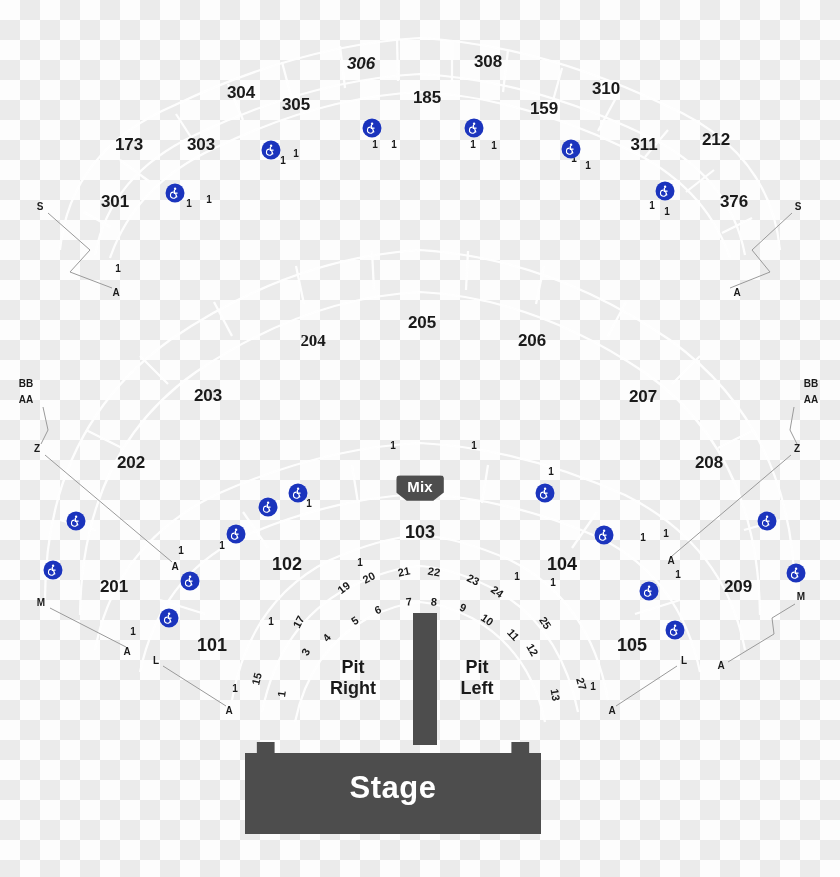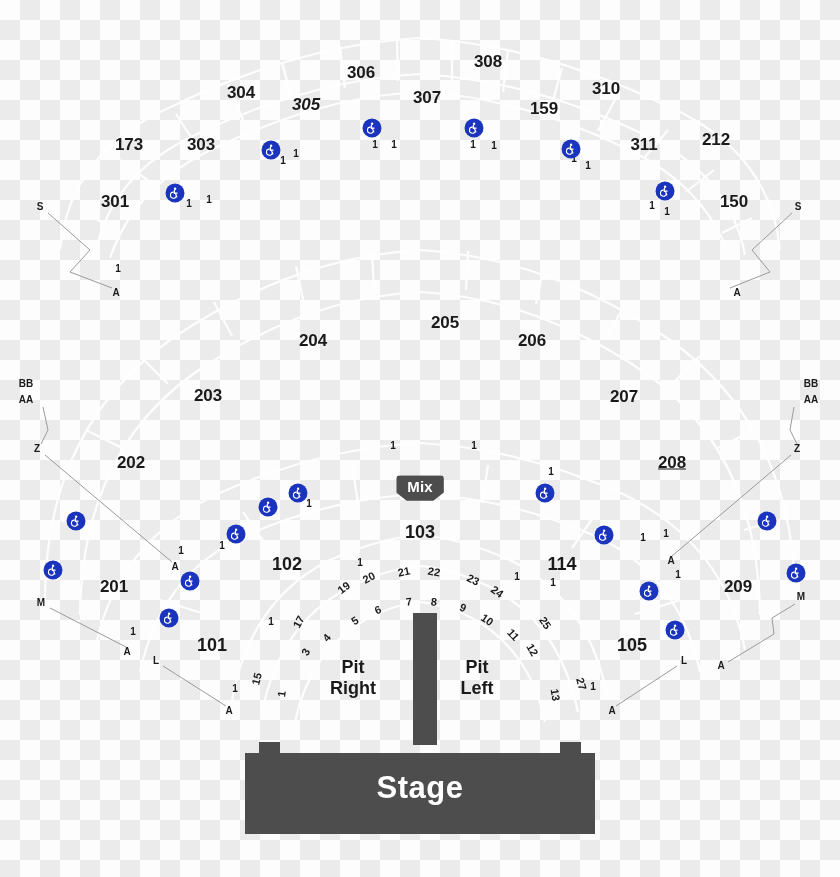--- a/index.html
+++ b/index.html
@@ -144,53 +144,53 @@
 
       <path d="M795 604 L772 618 L774 634 L728 662"></path>
 
       <path d="M677 666 L616 706"></path>
     </g>
   </svg>
 
   <div id="mix-badge" style="left: 420px; top: 488px;">Mix</div>
 
   <div id="stage-runway" style="left: 413px; top: 613px; width: 24px; height: 132px;"></div>
-  <div id="stage" style="left: 245px; top: 742px; width: 350px; height: 92px; clip-path: polygon(0px 12%, 4% 12%, 4% 0px, 10% 0px, 10% 12%, 90% 12%, 90% 0px, 96% 0px, 96% 12%, 100% 12%, 100% 100%, 0px 100%);">
+  <div id="stage" style="left: 245px; top: 742px; width: 296px; height: 92px; clip-path: polygon(0px 12%, 4% 12%, 4% 0px, 10% 0px, 10% 12%, 90% 12%, 90% 0px, 96% 0px, 96% 12%, 100% 12%, 100% 100%, 0px 100%);">
     <span>Stage</span>
   </div>
 
   <div class="lbl pit-lbl" id="pit-right" style="left: 353px; top: 678px;">Pit<br>Right</div>
   <div class="lbl pit-lbl" id="pit-left" style="left: 477px; top: 678px;">Pit<br>Left</div>
 
 <div class="lbl sec-lbl" style="left: 115px; top: 201px;">301</div>
     <div class="lbl sec-lbl" style="left: 129px; top: 144px;">173</div>
     <div class="lbl sec-lbl" style="left: 201px; top: 144px;">303</div>
     <div class="lbl sec-lbl" style="left: 241px; top: 92px;">304</div>
-    <div class="lbl sec-lbl" style="left: 306px; top: 104px; font-style: italic;">305</div>
-    <div class="lbl sec-lbl" style="left: 361px; top: 72px;">306</div>
-    <div class="lbl sec-lbl" style="left: 427px; top: 97px;">307</div>
+    <div class="lbl sec-lbl" style="left: 296px; top: 104px;">305</div>
+    <div class="lbl sec-lbl" style="left: 361px; top: 63px; font-style: italic;">306</div>
+    <div class="lbl sec-lbl" style="left: 427px; top: 97px;">185</div>
     <div class="lbl sec-lbl" style="left: 488px; top: 61px;">308</div>
     <div class="lbl sec-lbl" style="left: 544px; top: 108px;">159</div>
     <div class="lbl sec-lbl" style="left: 606px; top: 88px;">310</div>
     <div class="lbl sec-lbl" style="left: 644px; top: 144px; text-align: center;">311</div>
     <div class="lbl sec-lbl" style="left: 716px; top: 139px;">212</div>
-    <div class="lbl sec-lbl" style="left: 734px; top: 201px;">150</div>
+    <div class="lbl sec-lbl" style="left: 734px; top: 201px;">376</div>
     <div class="lbl sec-lbl" style="left: 114px; top: 586px;">201</div>
     <div class="lbl sec-lbl" style="left: 131px; top: 462px;">202</div>
     <div class="lbl sec-lbl" style="left: 208px; top: 395px;">203</div>
-    <div class="lbl sec-lbl" style="left: 313px; top: 340px;">204</div>
-    <div class="lbl sec-lbl" style="left: 445px; top: 322px; text-align: center;">205</div>
+    <div class="lbl sec-lbl" style="left: 313px; top: 340px; font-family: Liberation Serif, serif;">204</div>
+    <div class="lbl sec-lbl" style="left: 422px; top: 322px; text-align: center;">205</div>
     <div class="lbl sec-lbl" style="left: 532px; top: 340px;">206</div>
-    <div class="lbl sec-lbl" style="left: 624px; top: 396px;">207</div>
-    <div class="lbl sec-lbl" style="left: 672px; top: 462px; text-decoration: underline;">208</div>
+    <div class="lbl sec-lbl" style="left: 643px; top: 396px;">207</div>
+    <div class="lbl sec-lbl" style="left: 709px; top: 462px;">208</div>
     <div class="lbl sec-lbl" style="left: 738px; top: 586px;">209</div>
     <div class="lbl sec-lbl-lg" style="left: 212px; top: 645px;">101</div>
     <div class="lbl sec-lbl-lg" style="left: 287px; top: 564px;">102</div>
     <div class="lbl sec-lbl-lg" style="left: 420px; top: 532px;">103</div>
-    <div class="lbl sec-lbl-lg" style="left: 562px; top: 564px;">114</div>
+    <div class="lbl sec-lbl-lg" style="left: 562px; top: 564px;">104</div>
     <div class="lbl sec-lbl-lg" style="left: 632px; top: 645px;">105</div>
     <div class="lbl tiny-lbl" style="left: 189px; top: 204px;">1</div>
     <div class="lbl tiny-lbl" style="left: 209px; top: 200px;">1</div>
     <div class="lbl tiny-lbl" style="left: 283px; top: 161px;">1</div>
     <div class="lbl tiny-lbl" style="left: 296px; top: 154px;">1</div>
     <div class="lbl tiny-lbl" style="left: 375px; top: 145px;">1</div>
     <div class="lbl tiny-lbl" style="left: 394px; top: 145px;">1</div>
     <div class="lbl tiny-lbl" style="left: 473px; top: 145px;">1</div>
     <div class="lbl tiny-lbl" style="left: 494px; top: 146px;">1</div>
     <div class="lbl tiny-lbl" style="left: 574px; top: 159px;">1</div>

